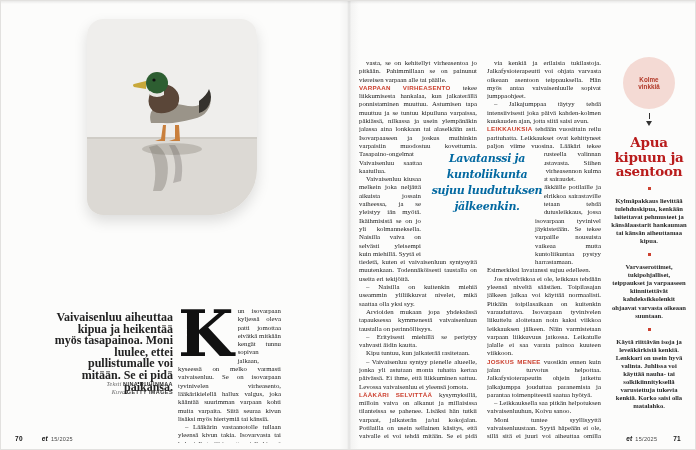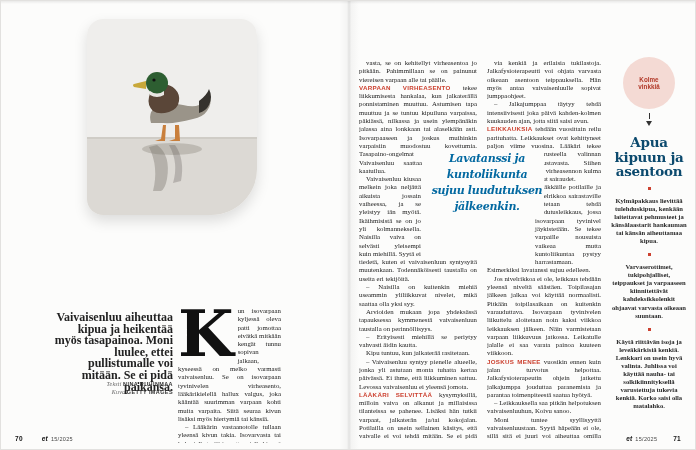--- a/index.html
+++ b/index.html
@@ -44,21 +44,21 @@
              font-size:11px;line-height:16px;letter-spacing:-0.3px;color:#0369a1;background:#fcfcfb;}
 
   
   .sidebar{position:absolute;left:604px;top:56px;width:88px;text-align:center;}
   .badge{width:52px;height:52px;border-radius:50%;background:#f4dad4;margin:0 auto;
          display:flex;align-items:center;justify-content:center;}
   .badge span{font-family:"Liberation Sans",sans-serif;font-weight:bold;font-size:6.3px;line-height:7.5px;color:#b23a2a;}
   .down-arrow{width:0;height:0;margin:2px auto 0;border-left:3px solid transparent;border-right:3px solid transparent;border-top:5px solid #333;}
   .arrow-stem{width:1px;height:6px;background:#333;margin:4px auto 0;}
   .sb-title{font-family:"DejaVu Serif",serif;font-weight:bold;font-size:13.5px;line-height:14.5px;
-            letter-spacing:-0.3px;color:#0c4a6e;margin-top:9px;}
+            letter-spacing:-0.3px;color:#b91c1c;margin-top:9px;}
   .sb-bullet{width:3px;height:3px;background:#cc4130;margin:8px auto 7px;}
   .sb-tip{font-weight:bold;font-size:6.6px;line-height:8.1px;color:#2a2a2a;padding:0 6px;}
 
   
   .footer{position:absolute;top:434px;font-family:"Liberation Sans",sans-serif;font-size:5.5px;color:#444;letter-spacing:.3px;}
   .footer .pg{font-weight:bold;font-size:6.5px;color:#111;}
   .footer .et{font-weight:bold;font-style:italic;font-size:6.5px;color:#111;margin:0 1px;}
   .footer-l{left:14px;}
   .footer-l .folio{margin-left:16px;}
   .footer-r{right:14px;}

